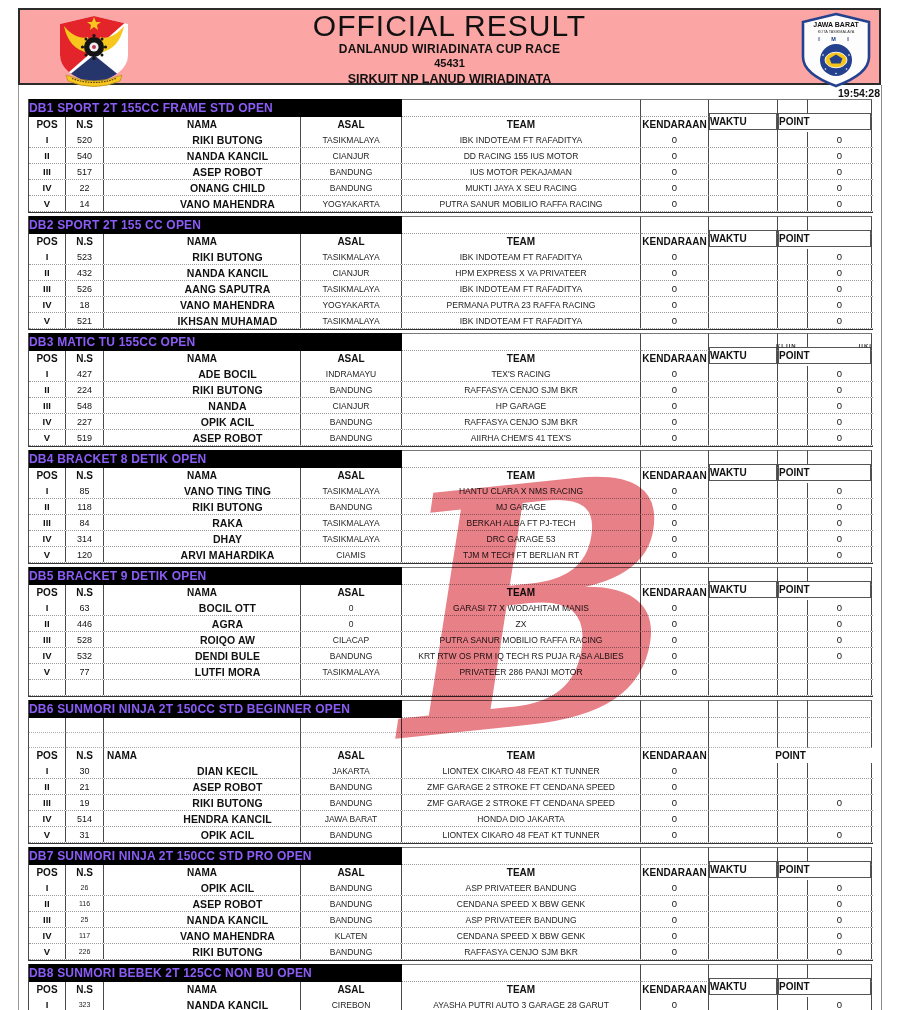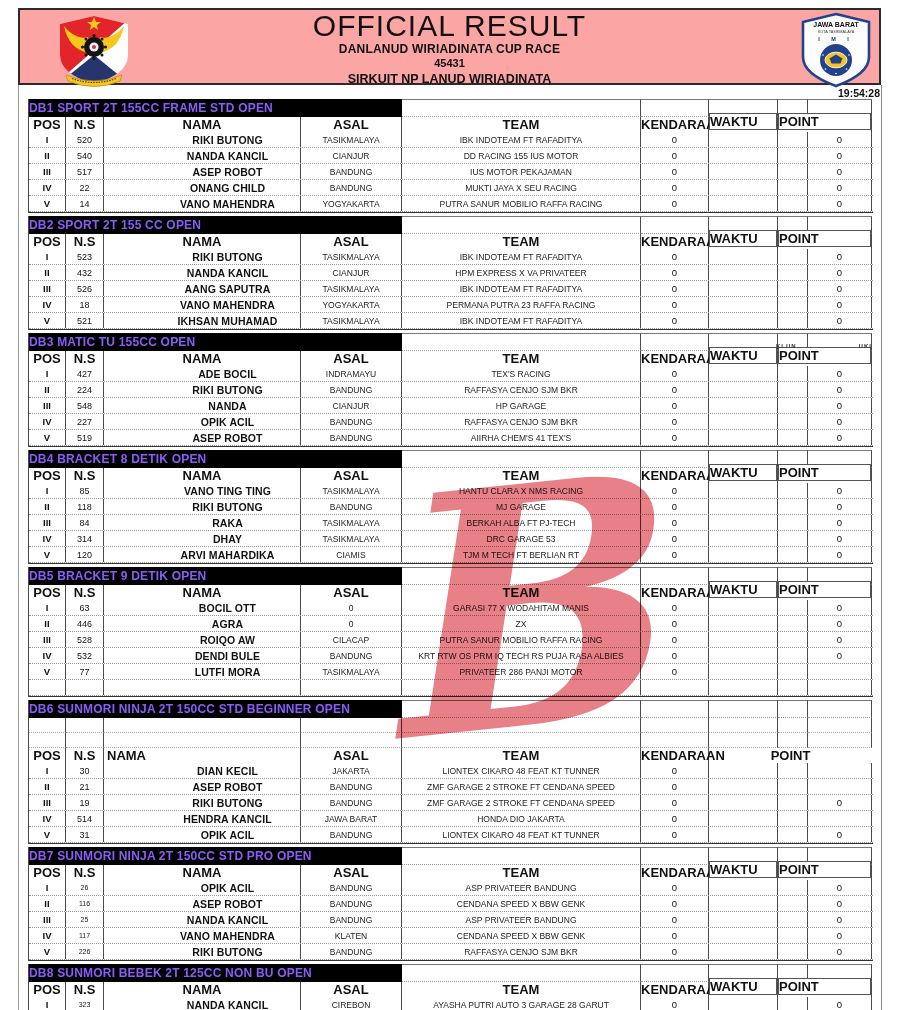--- a/index.html
+++ b/index.html
@@ -27,21 +27,21 @@
   .section{ width:845px; margin-left:28px; margin-bottom:3px;
             border-left:1px solid #4a4a4a; border-bottom:1px solid #333; position:relative; }
   .row{ display:grid; grid-template-columns:37px 38px 197px 101px 239px 68px 69px 30px 64px; }
   .row > div{ border-right:1px solid #4a4a4a; overflow:hidden; white-space:nowrap; }
   .bar-row{ height:18px; }
   .bar-row .cell{ border-top:1px solid #777; border-bottom:1px dotted #999; }
   .bar{ grid-column:1/5; background:#000; color:#8b5cf6; font-weight:bold; font-size:12px;
         line-height:18px; letter-spacing:.2px; border-right:none !important; }
   .gap-row{ height:15px; }
   .gap-row > div{ border-bottom:1px dotted #aaa; }
-  .hdr-row{ height:15px; font-weight:bold; font-size:13px; overflow:visible; }
+  .hdr-row{ height:15px; font-weight:bold; font-size:10px; overflow:visible; }
   .hdr-row > div{ line-height:15px; text-align:center; overflow:visible; }
   .hbox{ position:relative; top:-4px; height:17px; line-height:15px; border:1px solid #555;
          background:#fff; z-index:2; text-align:left; }
   .pt-span{ grid-column:8/10; }
   .pt-span6{ grid-column:7/10; border-right:none !important; }
   .nama-left{ text-align:left !important; padding-left:3px; }
   .data-row{ height:16px; border-bottom:1px dotted #999; }
   .data-row > div{ line-height:16px; text-align:center; }
   .c-pos{ font-weight:bold; font-size:9.5px; }
   .c-ns{ font-size:9px; }

